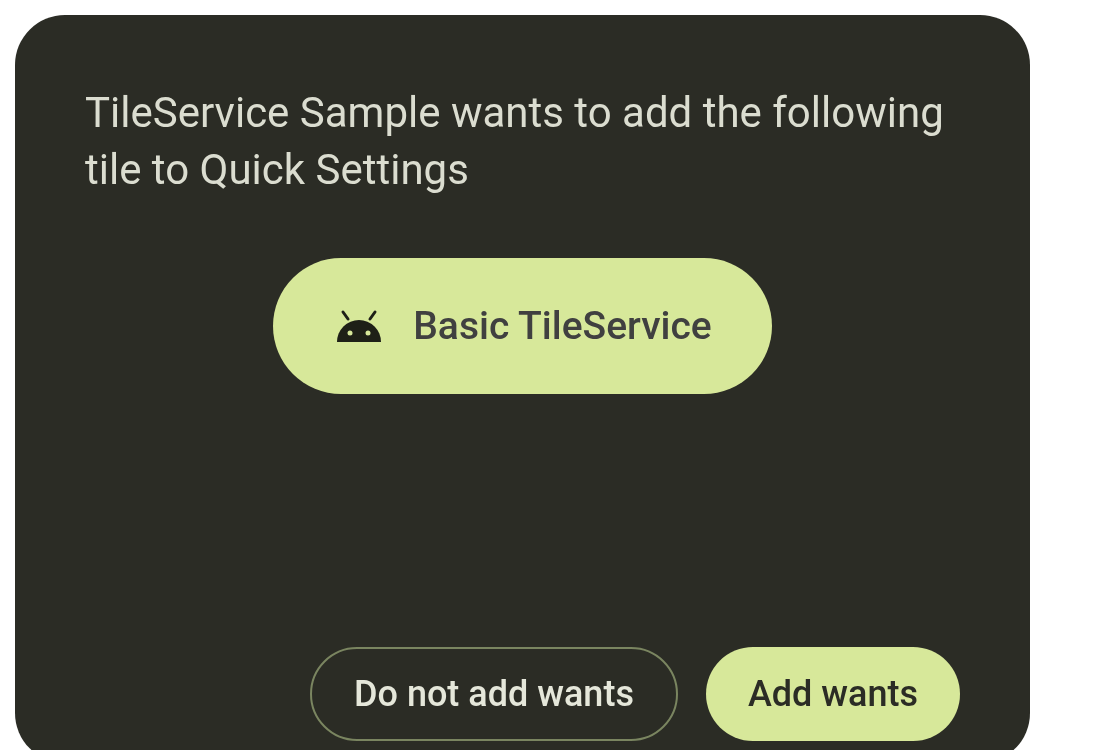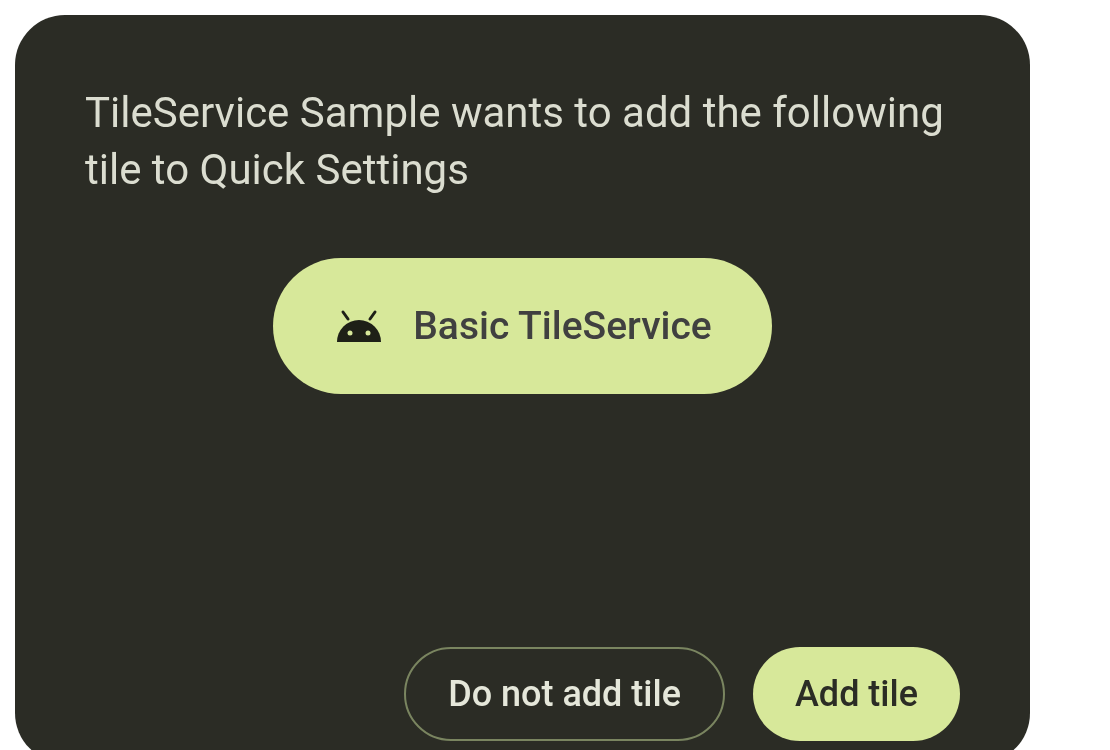--- a/index.html
+++ b/index.html
@@ -110,16 +110,16 @@
           <path d="M 4 36 A 22 22 0 0 1 48 36 Z" fill="#1e2017"></path>
           <circle cx="17" cy="27" r="2.5" fill="#d7e89a"></circle>
           <circle cx="35" cy="27" r="2.5" fill="#d7e89a"></circle>
         </svg>
       </span>
       <span class="tile-label">Basic TileService</span>
     </div>
   </div>
 
   <div class="button-row">
-    <button class="btn btn-outline">Do not add tile</button>
-    <button class="btn btn-filled">Add tile</button>
+    <button class="btn btn-outline">Do not add wants</button>
+    <button class="btn btn-filled">Add wants</button>
   </div>
 </div>
 
 </body></html>

